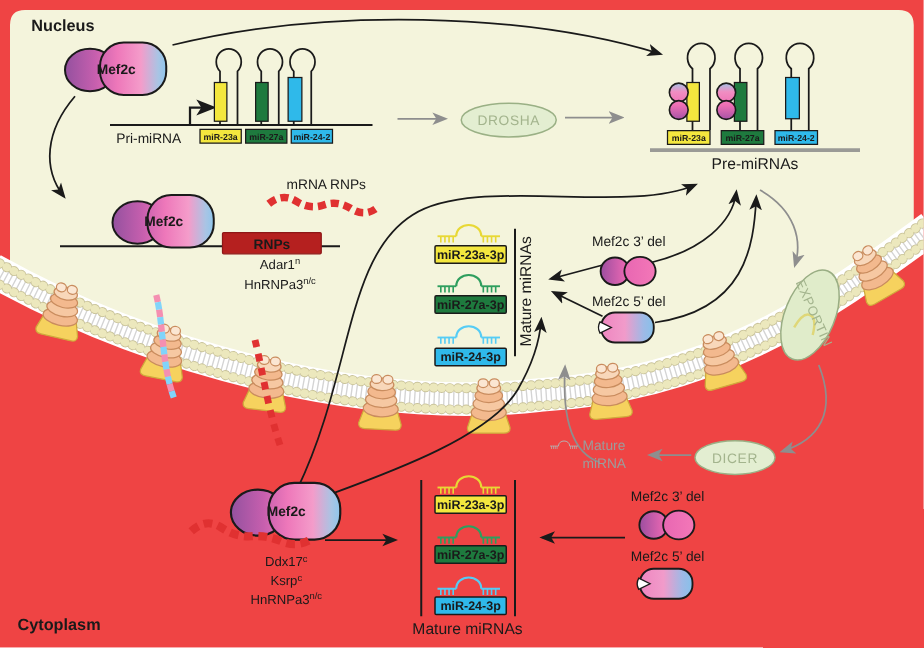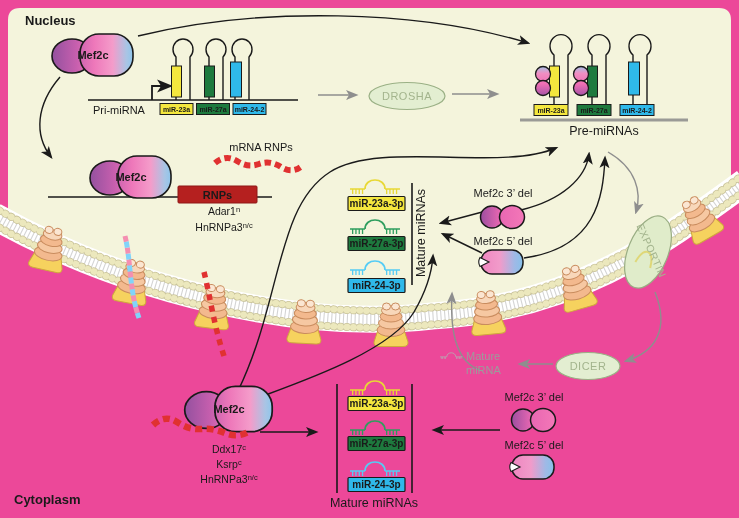--- a/index.html
+++ b/index.html
@@ -1,16 +1,16 @@
 <!DOCTYPE html>
 <html><head>
 <meta charset="utf-8">
 <style>
   html,body{margin:0;padding:0;background:#ffffff;}
-  .stage{width:739px;height:518px;position:relative;background:#ec4899;overflow:hidden;}
+  .stage{width:739px;height:518px;position:relative;background:#ef4444;overflow:hidden;}
   svg{display:block;}
   text{font-family:"Liberation Sans",sans-serif;fill:#1a1a1a;}
   .t-bold{font-weight:700;}
   .t-med{font-weight:600;}
   .lbl{font-size:11px;}
   .big{font-size:12.5px;}
   .boxtxt{font-size:10px;font-weight:600;}
   .tiny{font-size:7px;font-weight:600;}
   .enz{fill:#a3b48d;letter-spacing:0.5px;}
   .gray{fill:#9c9c9c;}

